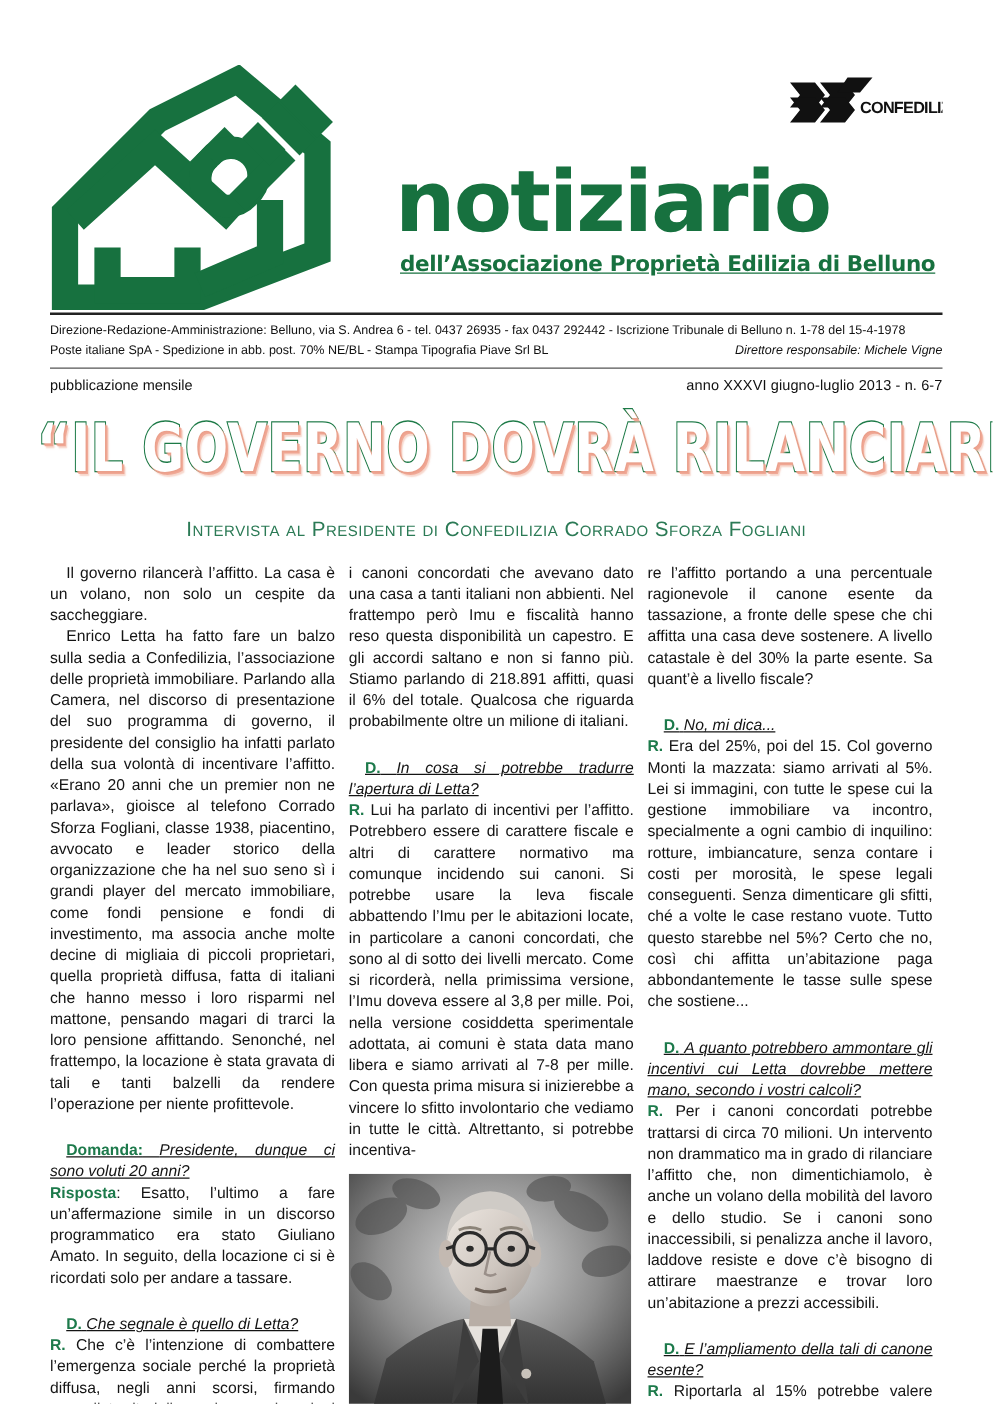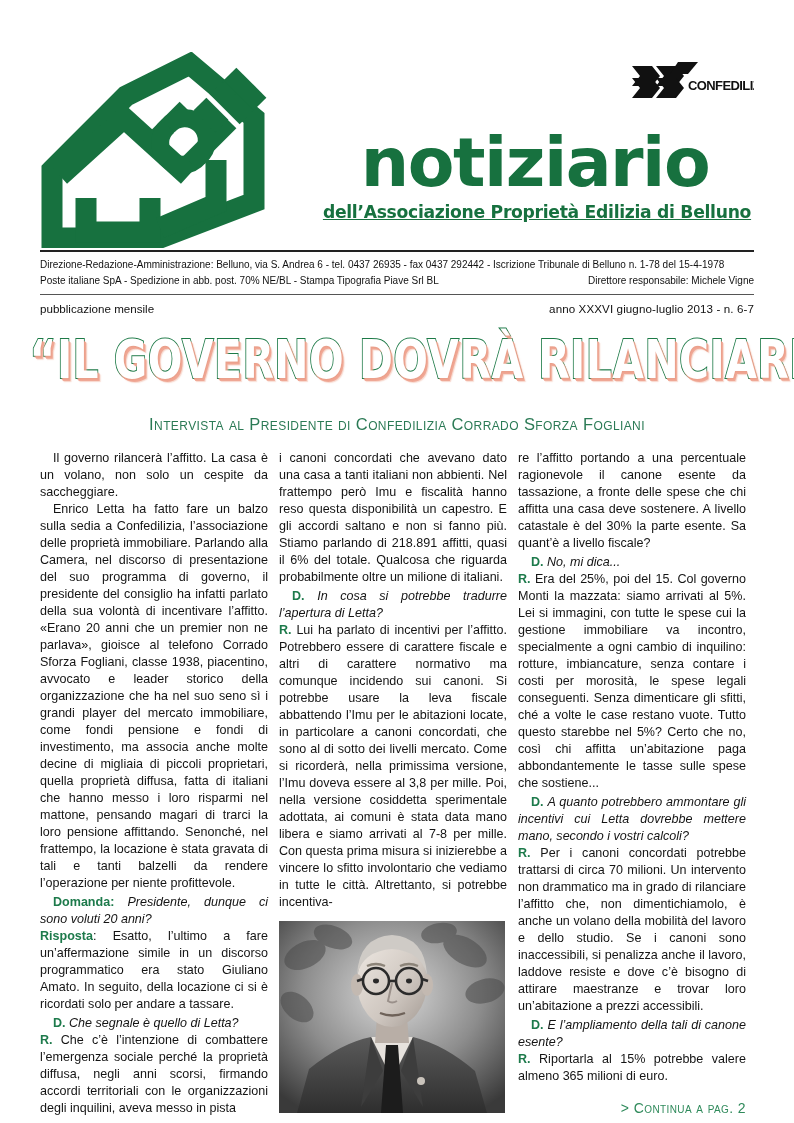--- a/index.html
+++ b/index.html
@@ -39,21 +39,20 @@
     align-items: flex-start;
     justify-content: flex-start;
     padding-top: 8px;
   }
   .logo-svg { display:block; }
 
   .title-block {
     flex: 1 1 auto;
     padding-top: 88px;
     padding-left: 8px;
-    text-align: center;
   }
   .paper-title {
     font-family: "DejaVu Sans", sans-serif;
     font-weight: bold;
     font-size: 68px;
     line-height: 0.92;
     letter-spacing: -1.5px;
     color: #17713F;
     margin: 0;
   }
@@ -90,21 +89,21 @@
     font-size: 10px;
     line-height: 1.62;
     color: #111;
   }
   .info-line {
     display: flex;
     justify-content: space-between;
     white-space: nowrap;
   }
   .info-line .left  { text-align: left; }
-  .info-line .right { text-align: right; }
+  .info-line .right { text-align: right; font-style: italic; }
 
   .pub-line {
     display: flex;
     justify-content: space-between;
     padding: 7px 0 8px 0;
     font-family: "Liberation Sans", sans-serif;
     font-size: 11.6px;
     color: #111;
   }
   .pub-line .issue { letter-spacing: 0.1px; }
@@ -164,21 +163,22 @@
     hyphens: auto;
   }
   .col + .col { margin-left: 11px; }
   .col p {
     margin: 0;
     text-indent: 13px;
   }
   .col p.noindent { text-indent: 0; }
   .col p.qa {
     text-indent: 13px;
-    margin-top: 2px;
+    margin-top: 20px;
+    text-decoration: underline;
   }
   .qlabel {
     color: #1d7a4b;
     font-weight: bold;
   }
   .qtext { font-style: italic; }
 
   .photo {
     width: 226px;
     height: 192px;

